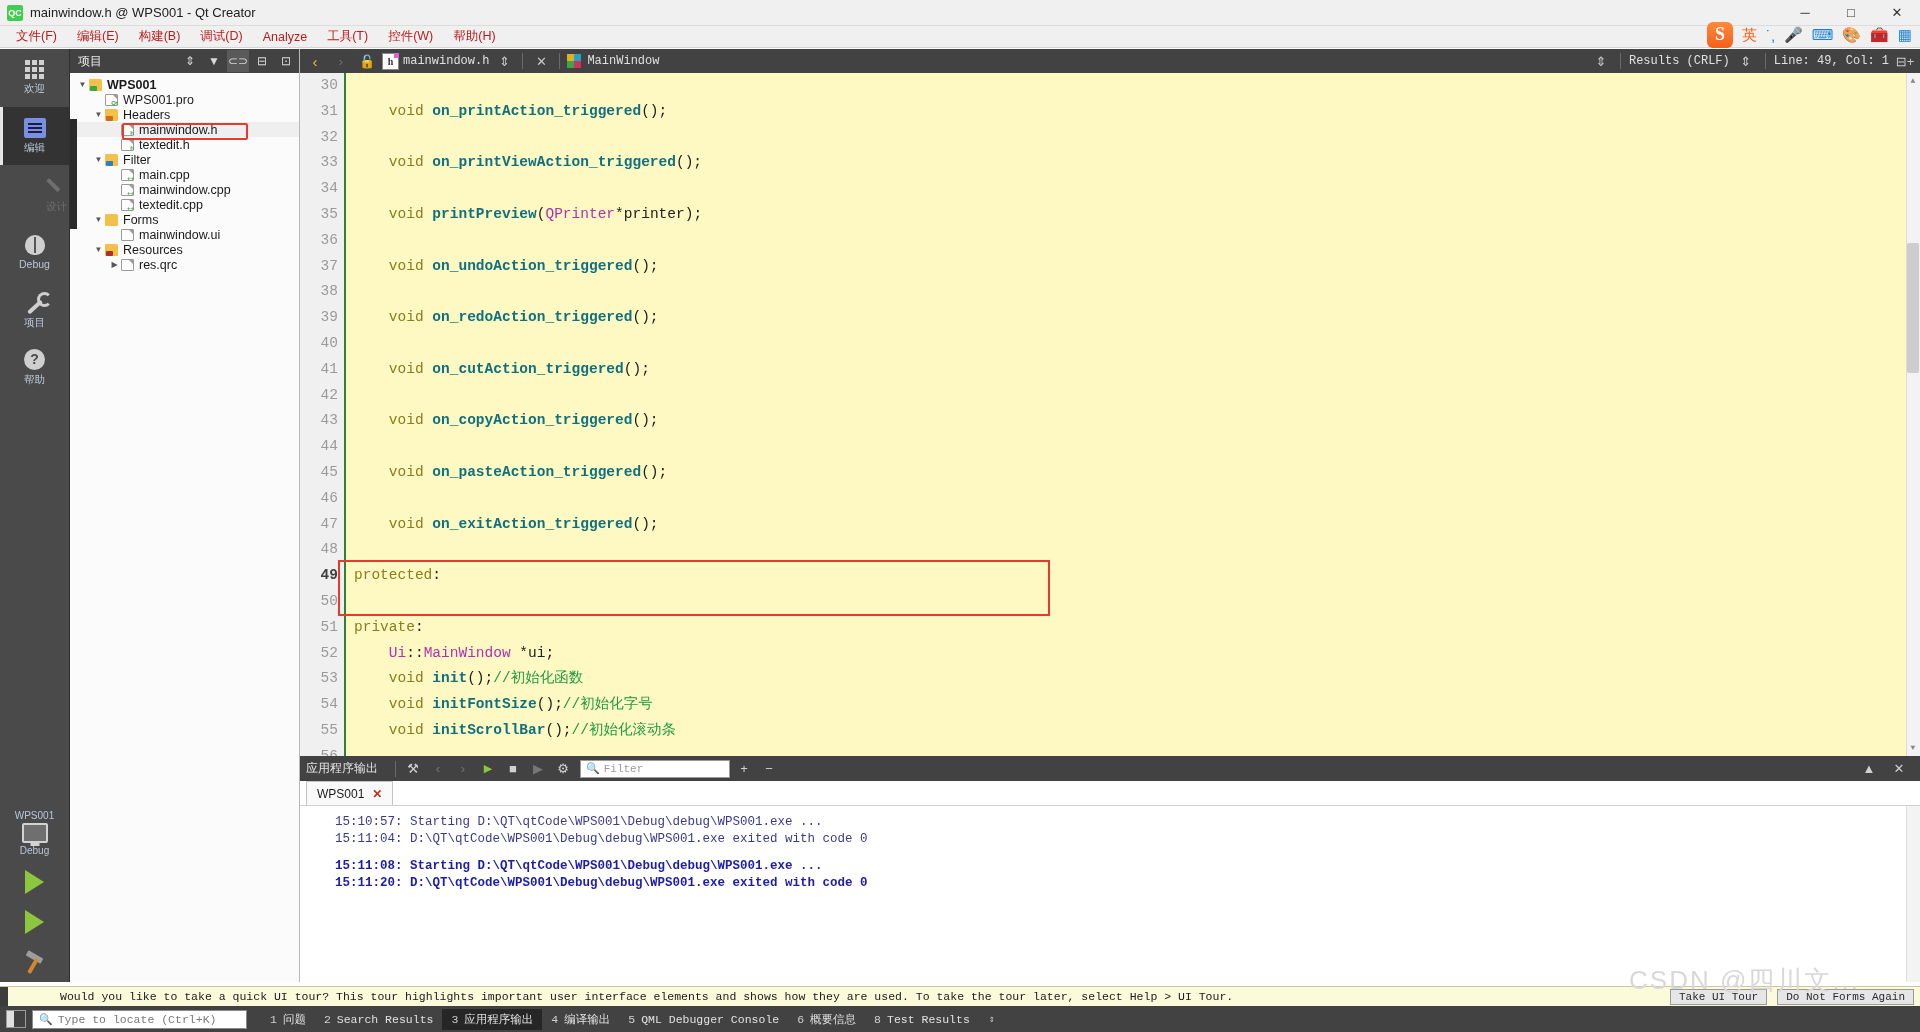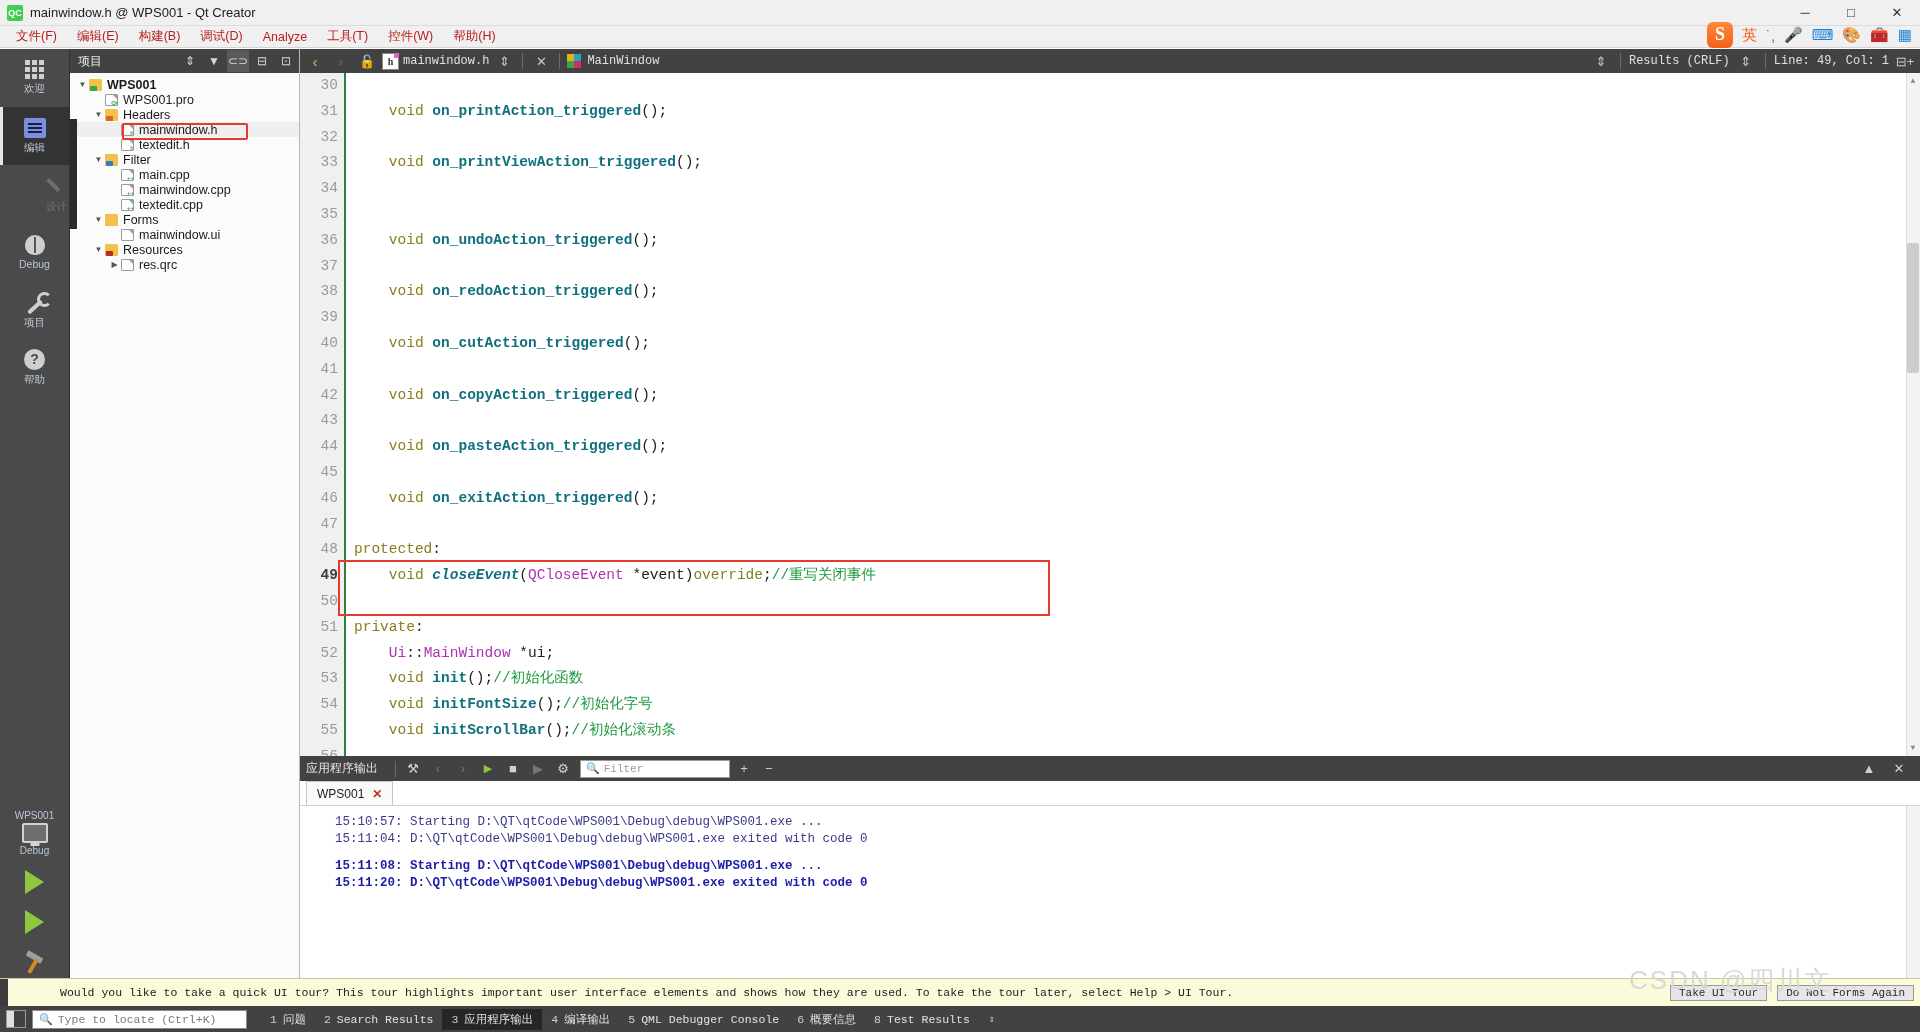--- a/index.html
+++ b/index.html
@@ -125,21 +125,21 @@
   .edfile { font-family:"Liberation Mono", monospace; font-size:12px; color:#e0e0e0; }
   .divider { width:1px; height:16px; background:#6a6a6a; margin:0 3px; }
   .mw-ic { width:16px; height:14px; position:relative; }
   .mw-ic i { position:absolute; width:7px; height:7px; }
   .mw-ic i:nth-child(1){ left:0; top:0; background:#e0b020; }
   .mw-ic i:nth-child(2){ left:7px; top:0; background:#2aa3c0; }
   .mw-ic i:nth-child(3){ left:0; top:7px; background:#3aa64a; }
   .mw-ic i:nth-child(4){ left:7px; top:7px; background:#d03060; }
   .etb-right { margin-left:auto; display:flex; align-items:center; gap:5px; }
 
-  .editor { flex:1; background:#ffffff; display:flex; position:relative; overflow:hidden;
+  .editor { flex:1; background:#fef9c3; display:flex; position:relative; overflow:hidden;
     font-family:"Liberation Mono", monospace; font-size:14.5px; }
   .gutter { width:46px; background:#f0f0f0; border-right:2px solid #2f7f3f; text-align:right;
     padding-right:6px; color:#9a9a9a; flex:none; }
   .gutter div { height:25.8px; line-height:25.8px; }
   .gutter div.cur { color:#404040; font-weight:bold; }
   .code { flex:1; position:relative; padding-left:8px; }
   .ln { height:25.8px; line-height:25.8px; white-space:pre; }
   .kw   { color:#8a7d1e; }          
   .fn   { color:#11707e; font-weight:bold; }
   .fnv  { color:#11707e; font-weight:bold; font-style:italic; }
@@ -174,21 +174,21 @@
   .otab .x { color:#c03020; font-size:12px; font-weight:bold; }
   .console { flex:1; padding:8px 12px; font-family:"Liberation Mono", monospace;
     font-size:12.5px; overflow:hidden; position:relative; background:#fff; }
   .cline { height:17px; line-height:17px; color:#3a3a8c; white-space:pre;margin-left:23px; }
   .cline.bold { font-weight:bold; color:#1d1da8; }
   .cline.gap { height:10px; }
   .console-scroll { position:absolute; right:0; top:0; bottom:0; width:14px; background:#f3f3f3;
     border-left:1px solid #dcdcdc; }
 
   
-  .tour { position:absolute; left:0; right:0; bottom:26px; height:28px; background:#fbfbdc;
+  .tour { position:absolute; left:0; right:0; bottom:26px; height:20px; background:#fbfbdc;
     border-top:1px solid #c9c9a0; display:flex; align-items:center; padding-left:60px;
     font-family:"Liberation Mono", monospace; font-size:11.5px; color:#1a1a1a; }
   .tour-lc { position:absolute; left:0; top:0; bottom:0; width:8px; background:#3c3c3c; }
   .tour-btns { margin-left:auto; display:flex; gap:10px; padding-right:6px; }
   .tour-btn { border:1px solid #9a9a9a; background:#e6e6e6; font-size:11px; padding:1px 8px;
     color:#2a2a2a; font-family:"Liberation Mono",monospace; }
   .wm { position:absolute; right:60px; bottom:34px; font-size:26px; color:#d8d8d8;
     font-family:"Liberation Sans",sans-serif; letter-spacing:2px; }
 
   
@@ -469,35 +469,35 @@
           <div>55</div>
           <div>56</div>
         </div>
       <div class="code" id="code">
         <div class="codehl" id="code-highlight" style="top: 487.2px; left: -8px; width: 712px; height: 55.6px;"></div>
       <div class="ln">&nbsp;</div>
           <div class="ln"><span class="pun">    </span><span class="kw">void </span><span class="fn">on_printAction_triggered</span><span class="pun">();</span></div>
           <div class="ln">&nbsp;</div>
           <div class="ln"><span class="pun">    </span><span class="kw">void </span><span class="fn">on_printViewAction_triggered</span><span class="pun">();</span></div>
           <div class="ln">&nbsp;</div>
+          <div class="ln"><span class="pun">    </span><span class="kw">void </span><span class="fn">printPreview</span><span class="pun">(</span><span class="type">QPrinter</span><span class="pun">*printer);</span></div>
           <div class="ln">&nbsp;</div>
           <div class="ln"><span class="pun">    </span><span class="kw">void </span><span class="fn">on_undoAction_triggered</span><span class="pun">();</span></div>
           <div class="ln">&nbsp;</div>
           <div class="ln"><span class="pun">    </span><span class="kw">void </span><span class="fn">on_redoAction_triggered</span><span class="pun">();</span></div>
           <div class="ln">&nbsp;</div>
           <div class="ln"><span class="pun">    </span><span class="kw">void </span><span class="fn">on_cutAction_triggered</span><span class="pun">();</span></div>
           <div class="ln">&nbsp;</div>
           <div class="ln"><span class="pun">    </span><span class="kw">void </span><span class="fn">on_copyAction_triggered</span><span class="pun">();</span></div>
           <div class="ln">&nbsp;</div>
           <div class="ln"><span class="pun">    </span><span class="kw">void </span><span class="fn">on_pasteAction_triggered</span><span class="pun">();</span></div>
           <div class="ln">&nbsp;</div>
           <div class="ln"><span class="pun">    </span><span class="kw">void </span><span class="fn">on_exitAction_triggered</span><span class="pun">();</span></div>
           <div class="ln">&nbsp;</div>
           <div class="ln"><span class="kw">protected</span><span class="pun">:</span></div>
-          <div class="ln"><span class="pun">    </span><span class="kw">void </span><span class="fnv">closeEvent</span><span class="pun">(</span><span class="type">QCloseEvent</span><span class="pun"> *event)</span><span class="kw">override</span><span class="pun">;</span><span class="cmt">//重写关闭事件</span></div>
           <div class="ln">&nbsp;</div>
           <div class="ln"><span class="kw">private</span><span class="pun">:</span></div>
           <div class="ln"><span class="pun">    </span><span class="type">Ui</span><span class="pun">::</span><span class="type">MainWindow</span><span class="pun"> *ui;</span></div>
           <div class="ln"><span class="pun">    </span><span class="kw">void </span><span class="fn">init</span><span class="pun">();</span><span class="cmt">//初始化函数</span></div>
           <div class="ln"><span class="pun">    </span><span class="kw">void </span><span class="fn">initFontSize</span><span class="pun">();</span><span class="cmt">//初始化字号</span></div>
           <div class="ln"><span class="pun">    </span><span class="kw">void </span><span class="fn">initScrollBar</span><span class="pun">();</span><span class="cmt">//初始化滚动条</span></div>
         </div>
       <div class="vscroll">
         <div class="sc-arrow" style="top:2px;">▲</div>
         <div class="vthumb"></div>

